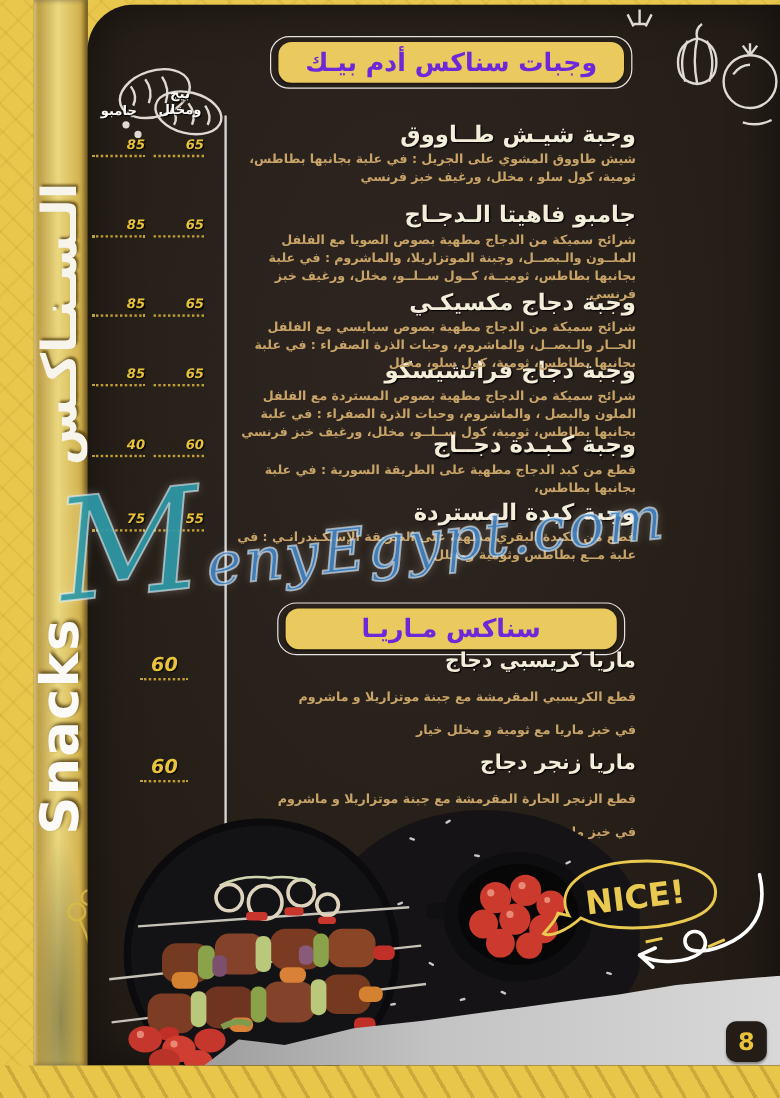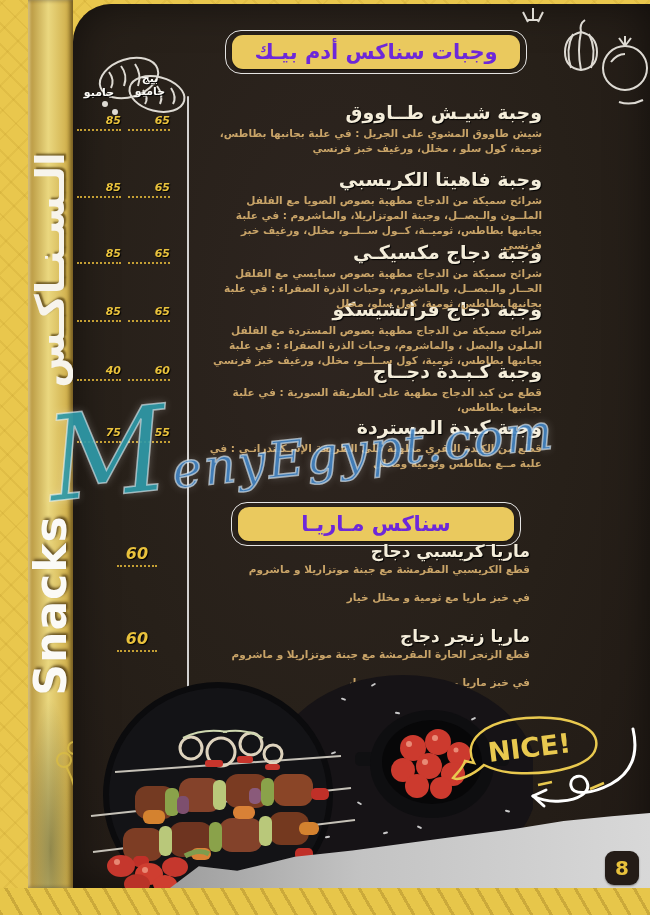--- a/index.html
+++ b/index.html
@@ -31,28 +31,28 @@
          background:radial-gradient(ellipse at 45% 35%, #2e2520 0%, #272019 55%, #211a15 100%);
          box-shadow:inset 0 0 40px rgba(0,0,0,.5);}
   .pill-outline{position:absolute;border:1.6px solid rgba(255,255,255,.88);border-radius:16px;padding:4px 6px;}
   .pill{background:#eac95e;border-radius:11px;text-align:center;font-weight:bold;
         font-size:21px;color:#6d28d9;padding:5px 10px;direction:rtl;
         box-shadow:0 1px 2px rgba(0,0,0,.5);}
   .col-head{position:absolute;color:#fdfcf8;font-weight:bold;font-size:11px;line-height:13px;
         text-align:center;white-space:pre-line;direction:rtl;text-shadow:1px 1px 1px #000;}
   .divider{position:absolute;left:114px;top:92px;width:2px;height:606px;
         background:rgba(255,255,255,.8);border-radius:2px;}
-  .item{position:absolute;left:12px;width:457px;direction:rtl;}
+  .item{position:absolute;left:0;width:457px;direction:rtl;}
   .item .title{font-size:19px;font-weight:bold;color:#f4edda;line-height:24px;
         text-shadow:1px 1px 1px #000;}
   .item .desc{margin-top:2px;padding-left:124px;font-size:10.5px;line-height:15px;
         color:#c9a468;font-weight:bold;}
   .m-item{position:absolute;left:0;width:457px;direction:rtl;}
   .m-item .title{font-size:17px;font-weight:bold;color:#f4edda;line-height:23px;text-shadow:1px 1px 1px #000;}
-  .m-item .d1{font-size:10.5px;color:#c9a468;font-weight:bold;}
+  .m-item .d1{margin-top:12px;font-size:10.5px;color:#c9a468;font-weight:bold;}
   .m-item .d2{margin-top:16px;font-size:10.5px;color:#c9a468;font-weight:bold;}
   .price-pair{position:absolute;left:0;width:112px;height:26px;}
   .price{position:absolute;top:0;font-style:italic;font-weight:bold;font-size:11px;
         color:#e9c23c;text-align:right;border-bottom:2px dotted rgba(224,182,58,.85);
         padding-bottom:2px;text-shadow:1px 1px 1px #000;}
   .price.big{left:55px;width:42px;}
   .price.jumbo{left:4px;width:44px;}
   .m-price{position:absolute;left:44px;width:40px;font-style:italic;font-weight:bold;font-size:16px;
         color:#e9c23c;text-align:center;border-bottom:2px dotted rgba(224,182,58,.85);
         padding-bottom:2px;text-shadow:1px 1px 1px #000;}
@@ -122,31 +122,31 @@
         <path d="M108 58 q6 -8 14 -8"></path>
         <path d="M140 96 q-12 6 -24 2"></path>
       </g>
     </svg>
 
     <div class="pill-outline" style="left:152px;top:26px;width:288px;">
       <div class="pill">وجبات سناكس أدم بيـك</div>
     </div>
 
     <div class="col-head" style="left:52px;top:68px;width:50px;">بيج
-جامبو</div>
+ومخلل</div>
     <div class="col-head" style="left:2px;top:82px;width:48px;">جامبو</div>
 
     <div class="divider"></div>
 
     <div class="item" style="top:96px;">
       <div class="title">وجبة شيـش طــاووق</div>
       <div class="desc">شيش طاووق المشوي على الجريل : في علبة بجانبها بطاطس، ثومية، كول سلو ، مخلل، ورغيف خبز فرنسي</div>
     </div>
     <div class="item" style="top:163px;">
-      <div class="title">وجبة فاهيتا الكريسبي</div>
+      <div class="title">جامبو فاهيتا الـدجـاج</div>
       <div class="desc">شرائح سميكة من الدجاج مطهية بصوص الصويا مع الفلفل الملــون والـبصــل، وجبنة الموتزاريلا، والماشروم : في علبة بجانبها بطاطس، ثوميــة، كــول ســلــو، مخلل، ورغيف خبز فرنسي</div>
     </div>
     <div class="item" style="top:293px;">
       <div class="title">وجبة دجاج فرانشيسكو</div>
       <div class="desc">شرائح سميكة من الدجاج مطهية بصوص المستردة مع الفلفل الملون والبصل ، والماشروم، وحبات الذرة الصفراء : في علبة بجانبها بطاطس، ثومية، كول ســلــو، مخلل، ورغيف خبز فرنسي</div>
     </div>
     <div class="item" style="top:236px;">
       <div class="title">وجبة دجاج مكسيكـي</div>
       <div class="desc">شرائح سميكة من الدجاج مطهية بصوص سبايسي مع الفلفل الحــار والـبصــل، والماشروم، وحبات الذرة الصفراء : في علبة بجانبها بطاطس، ثومية، كول سلو، مخلل</div>
     </div>

